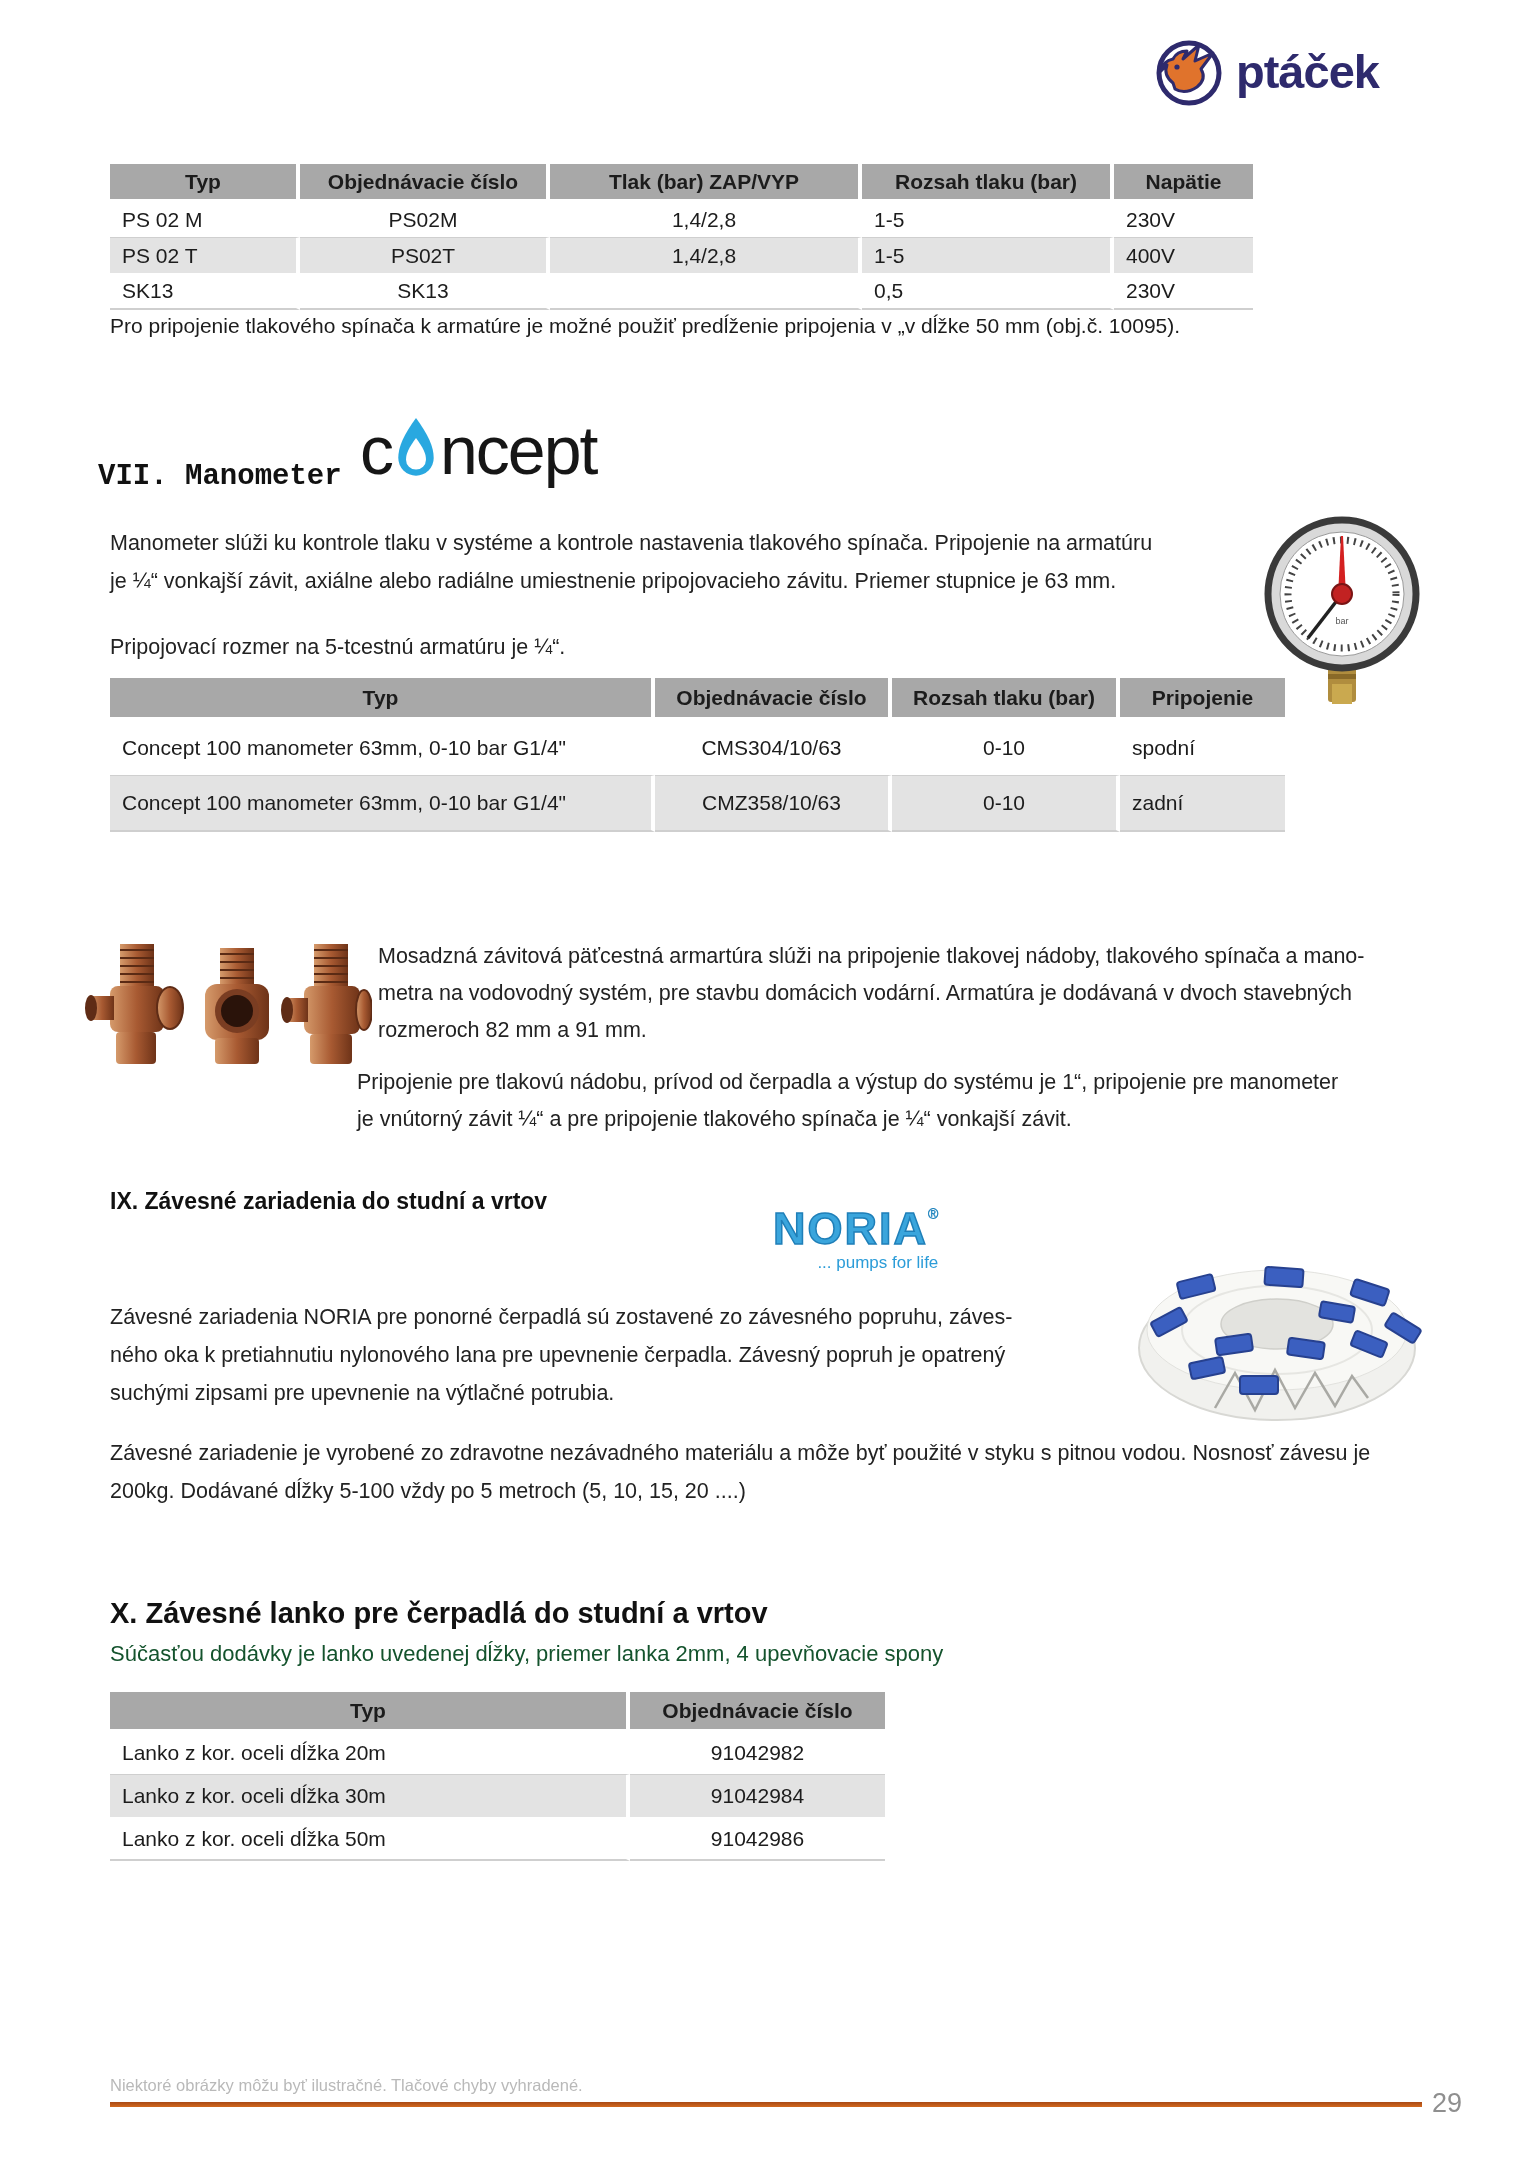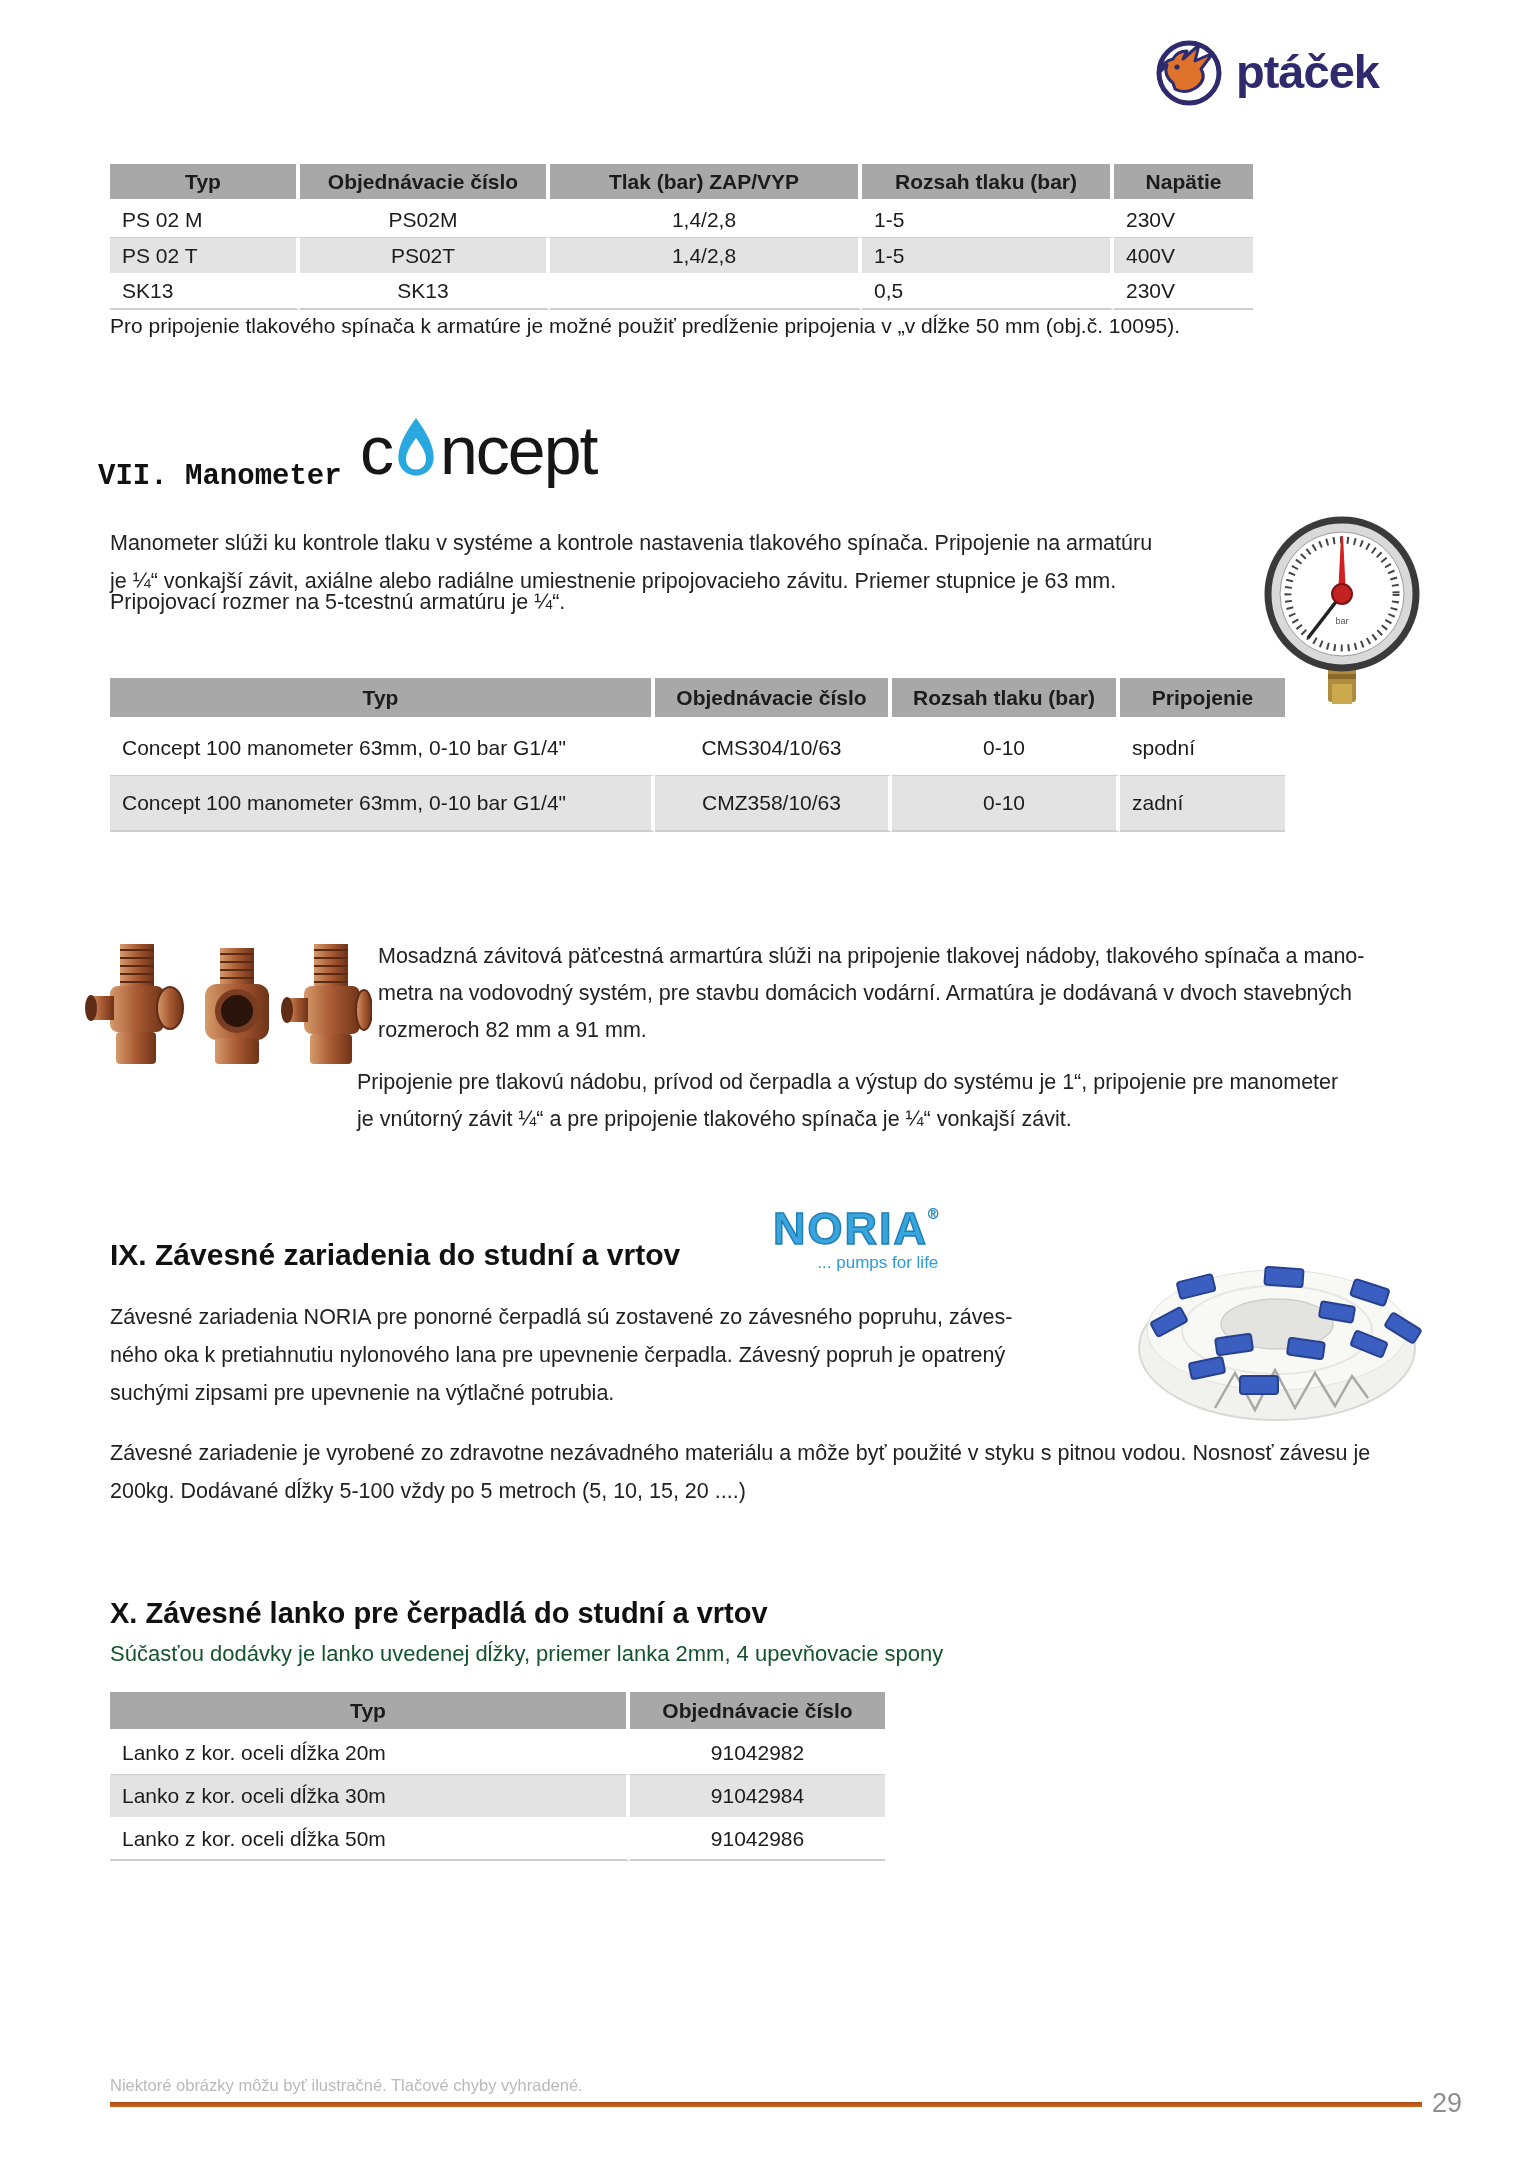--- a/index.html
+++ b/index.html
@@ -29,27 +29,27 @@
   .t3 th { height:40px; } .t3 td { height:43px; }
   
   .note { position:absolute; left:110px; top:314px; font-size:21px; }
   .h2 { position:absolute; font-size:29px; font-weight:bold; color:#111; }
   .para { position:absolute; font-size:21.5px; line-height:38px; white-space:pre-line; color:#222; }
   .sec7-title { left:98px; top:460px;font-family:Liberation Mono, monospace; }
   .concept { position:absolute; left:360px; top:416px; display:flex; align-items:center; }
   .concept span { font-size:68px; font-weight:300; color:#161616; letter-spacing:-2px; line-height:1; }
   .concept svg { margin:0 1px 4px 1px; }
   .p7a { left:110px; top:524px; width:1240px; }
-  .p7b { left:110px; top:583px; width:900px; }
+  .p7b { left:110px; top:628px; width:900px; }
   .gauge { position:absolute; left:1262px; top:512px; }
   .sec8-title { left:110px; top:903px; font-size:30px; }
   .fittings { position:absolute; left:82px; top:938px; }
   .p8a { left:378px; top:938px; width:1090px; line-height:37px; }
   .p8b { left:357px; top:1064px; width:1090px; line-height:37px; }
-  .sec9-title { left:110px; top:1238px; font-size:30px; }
+  .sec9-title { left:110px; top:1188px; font-size:23px; }
   .noria { position:absolute; left:733px; top:1206px; text-align:right;margin-left:40px; }
   .noria-word { font-size:45px; font-weight:900; color:#3aa5dc; letter-spacing:2px;
                 -webkit-text-stroke:1.5px #1f7fb8; line-height:1; }
   .noria-reg { font-size:14px; color:#3aa5dc; vertical-align:top; -webkit-text-stroke:0.5px #1f7fb8; }
   .noria-tag { font-size:17px; color:#2b9cd8; margin-top:2px; }
   .p9a { left:110px; top:1298px; width:1020px; }
   .coil { position:absolute; left:1130px; top:1248px; }
   .p9b { left:110px; top:1434px; width:1370px; }
   .sec10-title { left:110px; top:1597px; }
   .sec10-sub { position:absolute; left:110px; top:1641px; font-size:22px; color:#14532d; }

